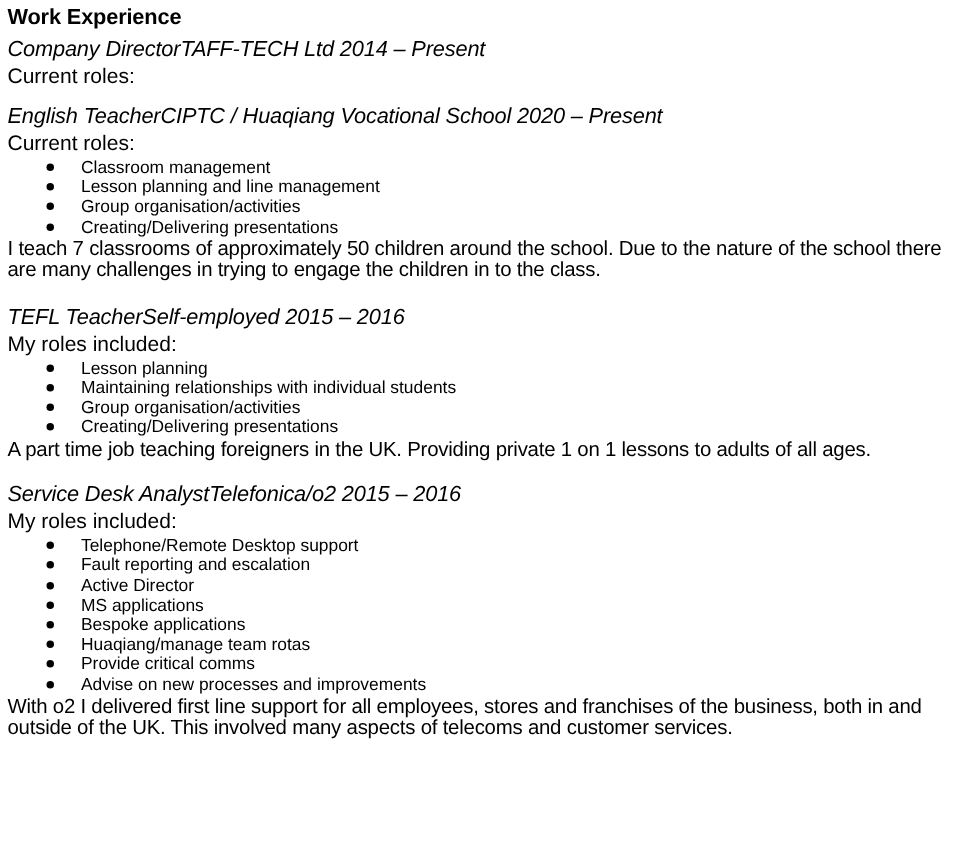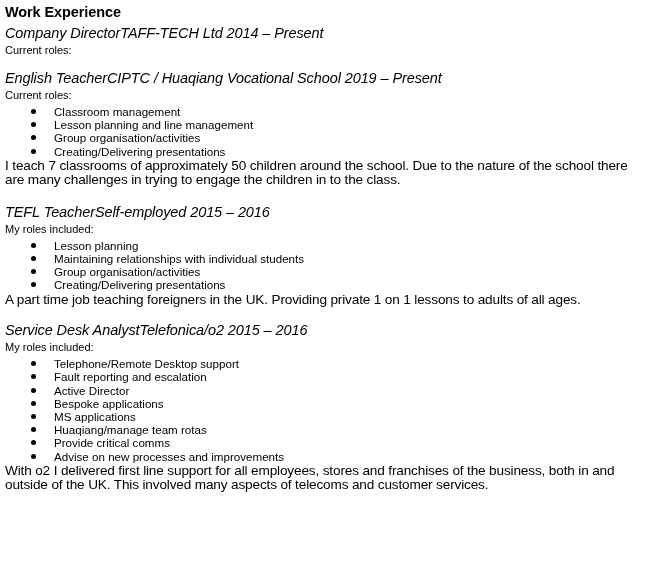--- a/index.html
+++ b/index.html
@@ -12,21 +12,21 @@
   .heading {
     font-weight: bold; font-size: 14.5px; line-height: 18px;
     margin: 0 0 4px 0; letter-spacing: -0.1px;
   }
   .job { margin: 0; }
   .job-head {
     display: flex; justify-content: flex-start; align-items: baseline;
     font-style: italic; font-size: 14.5px; line-height: 17px;
     letter-spacing: -0.1px;
   }
-  .roles-label { font-size: 11px; line-height: 16px; margin: 0 0 2px 0; }
+  .roles-label { font-size: 14px; line-height: 16px; margin: 0 0 2px 0; }
   ul.bullets {
     list-style: none; margin: 0; padding: 0;
   }
   ul.bullets li {
     position: relative; font-size: 11.6px; line-height: 13.2px;
     padding-left: 49px;
   }
   ul.bullets li .dot {
     position: absolute; left: 26px; top: 4px; width: 5px; height: 5px;
     background: #000; border-radius: 50%;
@@ -51,21 +51,21 @@
       <span>TAFF-TECH Ltd 2014 – Present</span>
     </div>
     <div class="roles-label">Current roles:</div>
   </div>
 
   <div class="gap-1"></div>
 
   <div class="job">
     <div class="job-head">
       <span>English Teacher</span>
-      <span>CIPTC / Huaqiang Vocational School 2019 – Present</span>
+      <span>CIPTC / Huaqiang Vocational School 2020 – Present</span>
     </div>
     <div class="roles-label">Current roles:</div>
     <ul class="bullets">
       <li><span class="dot"></span><span>Classroom management</span></li>
       <li><span class="dot"></span><span>Lesson planning and line management</span></li>
       <li><span class="dot"></span><span>Group organisation/activities</span></li>
       <li><span class="dot"></span><span>Creating/Delivering presentations</span></li>
     </ul>
     <div class="desc">I teach 7 classrooms of approximately 50 children around the school. Due to the nature of the school there are many challenges in trying to engage the children in to the class.</div>
   </div>
@@ -92,21 +92,21 @@
   <div class="job">
     <div class="job-head">
       <span>Service Desk Analyst</span>
       <span>Telefonica/o2 2015 – 2016</span>
     </div>
     <div class="roles-label">My roles included:</div>
     <ul class="bullets">
       <li><span class="dot"></span><span>Telephone/Remote Desktop support</span></li>
       <li><span class="dot"></span><span>Fault reporting and escalation</span></li>
       <li><span class="dot"></span><span>Active Director</span></li>
+      <li><span class="dot"></span><span>MS applications</span></li>
       <li><span class="dot"></span><span>Bespoke applications</span></li>
-      <li><span class="dot"></span><span>MS applications</span></li>
       <li><span class="dot"></span><span>Huaqiang/manage team rotas</span></li>
       <li><span class="dot"></span><span>Provide critical comms</span></li>
       <li><span class="dot"></span><span>Advise on new processes and improvements</span></li>
     </ul>
     <div class="desc">With o2 I delivered first line support for all employees, stores and franchises of the business, both in and outside of the UK. This involved many aspects of telecoms and customer services.</div>
   </div>
 </div>
 
 </body></html>

